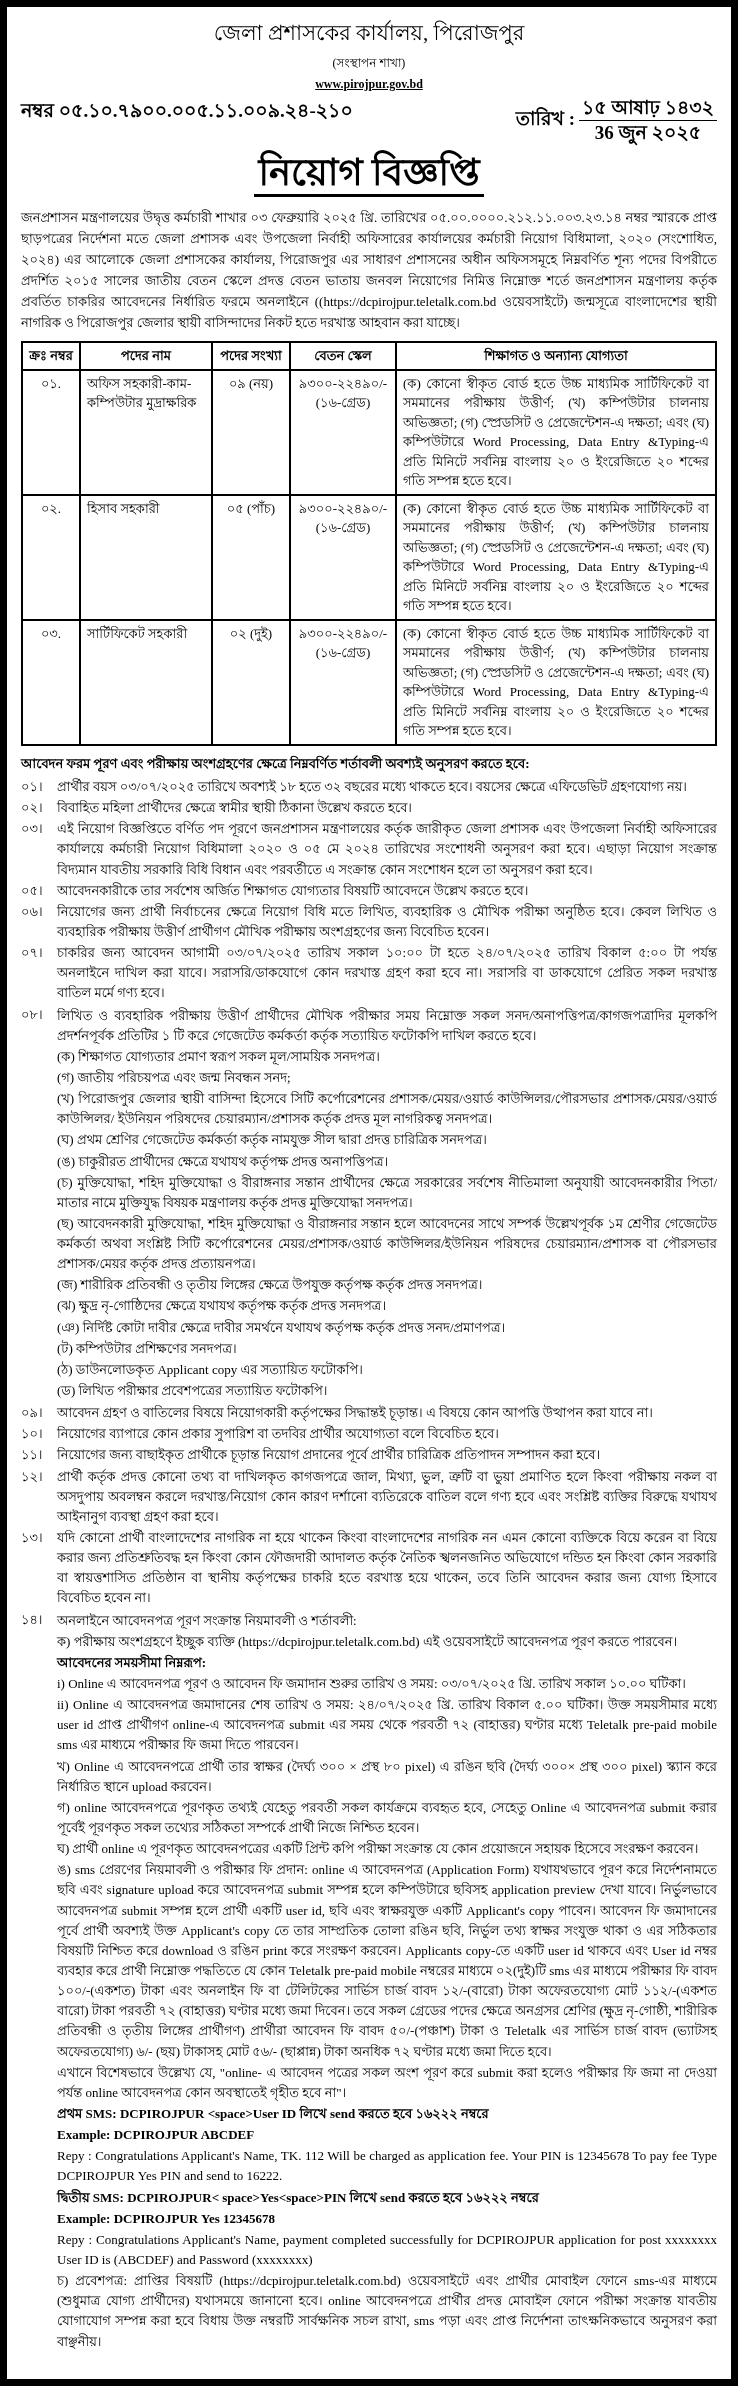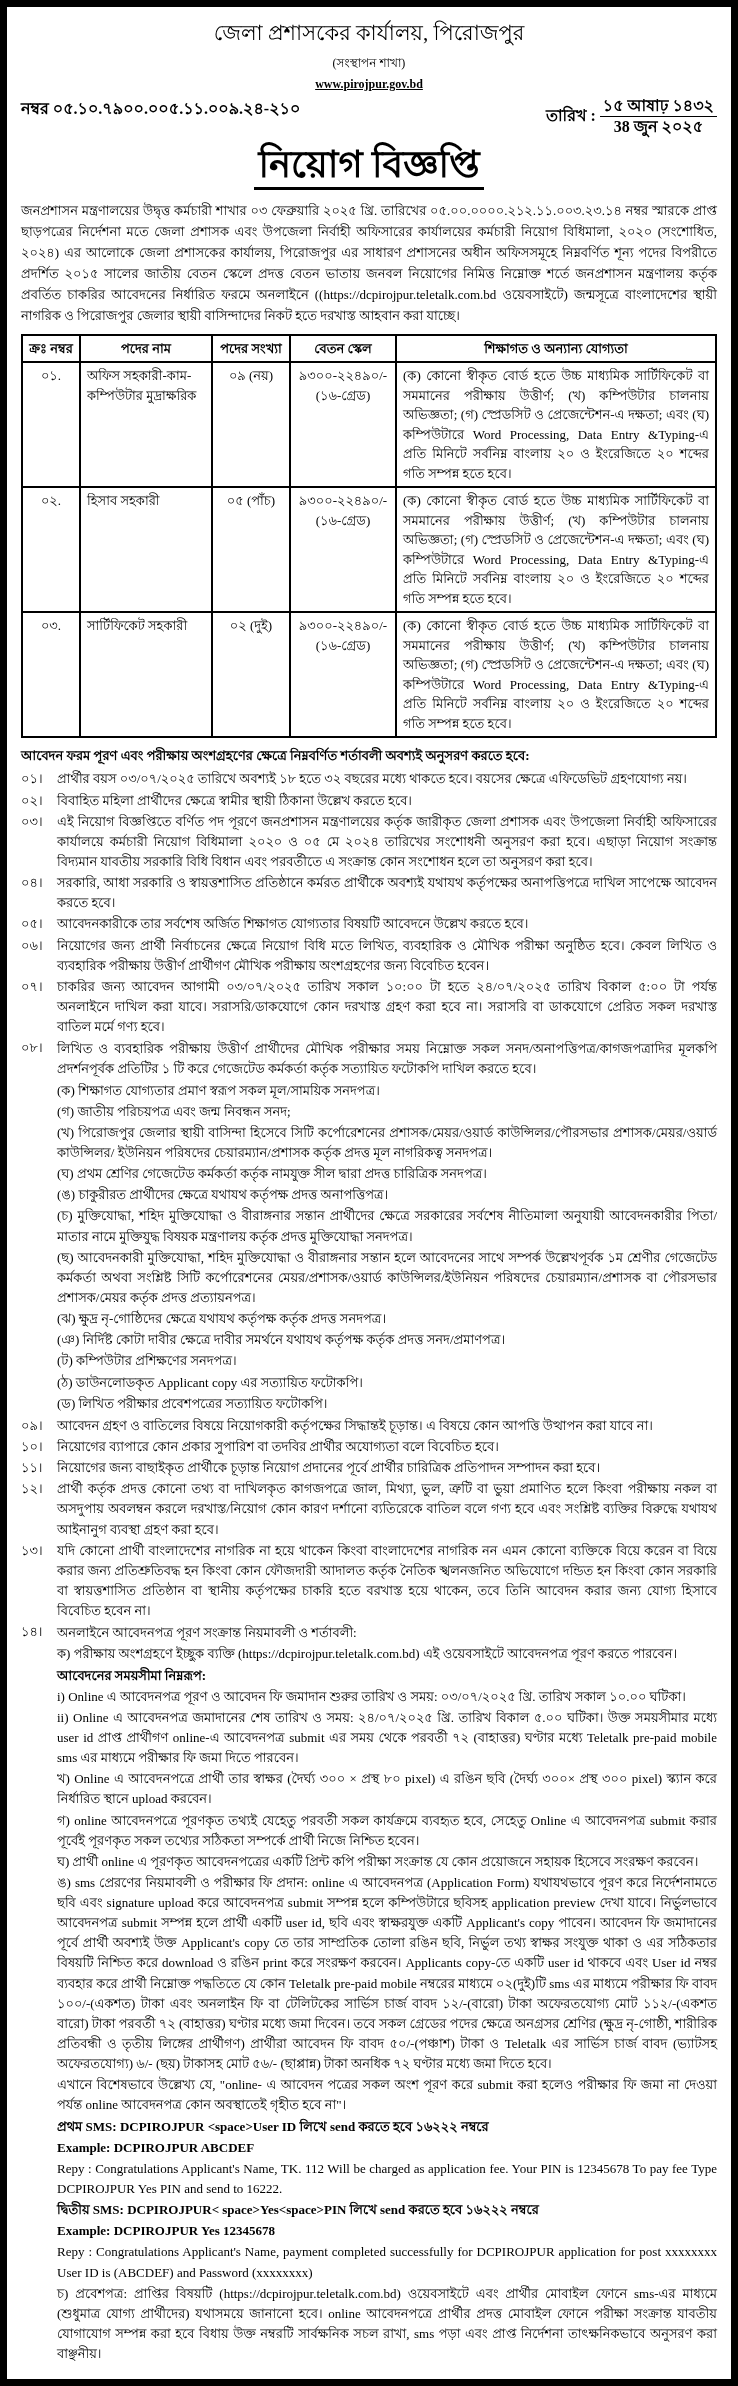--- a/index.html
+++ b/index.html
@@ -6,21 +6,21 @@
   .frame{
     width:738px;min-height:2386px;box-sizing:border-box;margin:0 auto;
     background:#fff;border:7px solid #000;padding:8px 14px 10px 14px;
     font-family:"Liberation Serif","DejaVu Serif",serif;color:#000;
   }
   .center{text-align:center;}
   .h-govt{font-size:29px;font-weight:bold;line-height:1.1;margin-top:4px;}
   .h-office{font-size:21px;font-weight:normal;margin-top:2px;}
   .h-branch{font-size:12px;margin-top:2px;}
   .h-web{font-size:12px;text-decoration:underline;display:inline-block;margin-top:1px;font-weight:bold;}
-  .memo-row{display:flex;justify-content:space-between;align-items:flex-start;font-size:16px;font-weight:bold;margin-top:4px;}
+  .memo-row{display:flex;justify-content:space-between;align-items:flex-start;font-size:19px;font-weight:bold;margin-top:4px;}
   .date-wrap{display:flex;gap:4px;align-items:center;}
   .date-stack{display:inline-block;text-align:center;line-height:1.25;}
   .date-top{display:block;border-bottom:1.5px solid #000;padding:0 3px;}
   .title-wrap{text-align:center;margin:8px 0 10px;}
   .title-text{font-size:37px;font-weight:bold;display:inline-block;border-bottom:3px solid #000;padding:0 4px 1px;line-height:1.1;}
   .intro{font-size:13px;text-align:justify;line-height:1.62;margin:2px 0 8px;}
   table.posts{width:100%;border-collapse:collapse;font-size:13px;}
   table.posts th,table.posts td{border:2px solid #000;padding:3px 6px;vertical-align:top;line-height:1.5;}
   table.posts th{font-weight:bold;text-align:center;}
   td.c{text-align:center;}
@@ -48,21 +48,21 @@
 
   <div class="memo-row">
     <div>
       <span>নম্বর</span>
       <span>০৫.১০.৭৯০০.০০৫.১১.০০৯.২৪-২১০</span>
     </div>
     <div class="date-wrap">
       <span>তারিখ :</span>
       <span class="date-stack">
         <span class="date-top">১৫ আষাঢ় ১৪৩২</span>
-        <span>38 জুন ২০২৫</span>
+        <span>36 জুন ২০২৫</span>
       </span>
     </div>
   </div>
 
   <div class="title-wrap">
     <span class="title-text">নিয়োগ বিজ্ঞপ্তি</span>
   </div>
 
   <p class="intro">জনপ্রশাসন মন্ত্রণালয়ের উদ্বৃত্ত কর্মচারী শাখার ০৩ ফেব্রুয়ারি ২০২৫ খ্রি. তারিখের ০৫.০০.০০০০.২১২.১১.০০৩.২৩.১৪ নম্বর স্মারকে প্রাপ্ত ছাড়পত্রের নির্দেশনা মতে জেলা প্রশাসক এবং উপজেলা নির্বাহী অফিসারের কার্যালয়ের কর্মচারী নিয়োগ বিধিমালা, ২০২০ (সংশোধিত, ২০২৪) এর আলোকে জেলা প্রশাসকের কার্যালয়, পিরোজপুর এর সাধারণ প্রশাসনের অধীন অফিসসমূহে নিম্নবর্ণিত শূন্য পদের বিপরীতে প্রদর্শিত ২০১৫ সালের জাতীয় বেতন স্কেলে প্রদত্ত বেতন ভাতায় জনবল নিয়োগের নিমিত্ত নিম্নোক্ত শর্তে জনপ্রশাসন মন্ত্রণালয় কর্তৃক প্রবর্তিত চাকরির আবেদনের নির্ধারিত ফরমে অনলাইনে ((https://dcpirojpur.teletalk.com.bd ওয়েবসাইটে) জন্মসূত্রে বাংলাদেশের স্থায়ী নাগরিক ও পিরোজপুর জেলার স্থায়ী বাসিন্দাদের নিকট হতে দরখাস্ত আহবান করা যাচ্ছে।</p>
 
@@ -107,24 +107,20 @@
     </div>
   <div class="item">
       <span class="num">০২।</span>
       <div class="body">বিবাহিত মহিলা প্রার্থীদের ক্ষেত্রে স্বামীর স্থায়ী ঠিকানা উল্লেখ করতে হবে।</div>
     </div>
   <div class="item">
       <span class="num">০৩।</span>
       <div class="body">এই নিয়োগ বিজ্ঞপ্তিতে বর্ণিত পদ পূরণে জনপ্রশাসন মন্ত্রণালয়ের কর্তৃক জারীকৃত জেলা প্রশাসক এবং উপজেলা নির্বাহী অফিসারের কার্যালয়ে কর্মচারী নিয়োগ বিধিমালা ২০২০ ও ০৫ মে ২০২৪ তারিখের সংশোধনী অনুসরণ করা হবে। এছাড়া নিয়োগ সংক্রান্ত বিদ্যমান যাবতীয় সরকারি বিধি বিধান এবং পরবর্তীতে এ সংক্রান্ত কোন সংশোধন হলে তা অনুসরণ করা হবে।</div>
     </div>
   <div class="item">
-      <span class="num">০৪।</span>
-      <div class="body">সরকারি, আধা সরকারি ও স্বায়ত্তশাসিত প্রতিষ্ঠানে কর্মরত প্রার্থীকে অবশ্যই যথাযথ কর্তৃপক্ষের অনাপত্তিপত্রে দাখিল সাপেক্ষে আবেদন করতে হবে।</div>
-    </div>
-  <div class="item">
       <span class="num">০৫।</span>
       <div class="body">আবেদনকারীকে তার সর্বশেষ অর্জিত শিক্ষাগত যোগ্যতার বিষয়টি আবেদনে উল্লেখ করতে হবে।</div>
     </div>
   <div class="item">
       <span class="num">০৬।</span>
       <div class="body">নিয়োগের জন্য প্রার্থী নির্বাচনের ক্ষেত্রে নিয়োগ বিধি মতে লিখিত, ব্যবহারিক ও মৌখিক পরীক্ষা অনুষ্ঠিত হবে। কেবল লিখিত ও ব্যবহারিক পরীক্ষায় উত্তীর্ণ প্রার্থীগণ মৌখিক পরীক্ষায় অংশগ্রহণের জন্য বিবেচিত হবেন।</div>
     </div>
   <div class="item">
       <span class="num">০৭।</span>
       <div class="body">চাকরির জন্য আবেদন আগামী ০৩/০৭/২০২৫ তারিখ সকাল ১০:০০ টা হতে ২৪/০৭/২০২৫ তারিখ বিকাল ৫:০০ টা পর্যন্ত অনলাইনে দাখিল করা যাবে। সরাসরি/ডাকযোগে কোন দরখাস্ত গ্রহণ করা হবে না। সরাসরি বা ডাকযোগে প্রেরিত সকল দরখাস্ত বাতিল মর্মে গণ্য হবে।</div>
@@ -134,20 +130,21 @@
     <span class="num">০৮।</span>
     <div class="body">
       <p>লিখিত ও ব্যবহারিক পরীক্ষায় উত্তীর্ণ প্রার্থীদের মৌখিক পরীক্ষার সময় নিম্নোক্ত সকল সনদ/অনাপত্তিপত্র/কাগজপত্রাদির মূলকপি প্রদর্শনপূর্বক প্রতিটির ১ টি করে গেজেটেড কর্মকর্তা কর্তৃক সত্যায়িত ফটোকপি দাখিল করতে হবে।</p>
       <p class="sub">(ক)  শিক্ষাগত যোগ্যতার প্রমাণ স্বরূপ সকল মূল/সাময়িক সনদপত্র।</p>
       <p class="sub">(গ)  জাতীয় পরিচয়পত্র এবং জন্ম নিবন্ধন সনদ;</p>
       <p class="sub">(খ)  পিরোজপুর জেলার স্থায়ী বাসিন্দা হিসেবে সিটি কর্পোরেশনের প্রশাসক/মেয়র/ওয়ার্ড কাউন্সিলর/পৌরসভার প্রশাসক/মেয়র/ওয়ার্ড কাউন্সিলর/ ইউনিয়ন পরিষদের চেয়ারম্যান/প্রশাসক কর্তৃক প্রদত্ত মূল নাগরিকত্ব সনদপত্র।</p>
       <p class="sub">(ঘ)  প্রথম শ্রেণির গেজেটেড কর্মকর্তা কর্তৃক নামযুক্ত সীল দ্বারা প্রদত্ত চারিত্রিক সনদপত্র।</p>
       <p class="sub">(ঙ)  চাকুরীরত প্রার্থীদের ক্ষেত্রে যথাযথ কর্তৃপক্ষ প্রদত্ত অনাপত্তিপত্র।</p>
       <p class="sub">(চ)  মুক্তিযোদ্ধা, শহিদ মুক্তিযোদ্ধা ও বীরাঙ্গনার সন্তান প্রার্থীদের ক্ষেত্রে সরকারের সর্বশেষ নীতিমালা অনুযায়ী আবেদনকারীর পিতা/মাতার নামে মুক্তিযুদ্ধ বিষয়ক মন্ত্রণালয় কর্তৃক প্রদত্ত মুক্তিযোদ্ধা সনদপত্র।</p>
       <p class="sub">(ছ)  আবেদনকারী মুক্তিযোদ্ধা, শহিদ মুক্তিযোদ্ধা ও বীরাঙ্গনার সন্তান হলে আবেদনের সাথে সম্পর্ক উল্লেখপূর্বক ১ম শ্রেণীর গেজেটেড কর্মকর্তা অথবা সংশ্লিষ্ট সিটি কর্পোরেশনের মেয়র/প্রশাসক/ওয়ার্ড কাউন্সিলর/ইউনিয়ন পরিষদের চেয়ারম্যান/প্রশাসক বা পৌরসভার প্রশাসক/মেয়র কর্তৃক প্রদত্ত প্রত্যায়নপত্র।</p>
+      <p class="sub">(জ)  শারীরিক প্রতিবন্ধী ও তৃতীয় লিঙ্গের ক্ষেত্রে উপযুক্ত কর্তৃপক্ষ কর্তৃক প্রদত্ত সনদপত্র।</p>
       <p class="sub">(ঝ)  ক্ষুদ্র নৃ-গোষ্ঠিদের ক্ষেত্রে যথাযথ কর্তৃপক্ষ কর্তৃক প্রদত্ত সনদপত্র।</p>
       <p class="sub">(ঞ)  নির্দিষ্ট কোটা দাবীর ক্ষেত্রে দাবীর সমর্থনে যথাযথ কর্তৃপক্ষ কর্তৃক প্রদত্ত সনদ/প্রমাণপত্র।</p>
       <p class="sub">(ট)  কম্পিউটার প্রশিক্ষণের সনদপত্র।</p>
       <p class="sub">(ঠ)  ডাউনলোডকৃত Applicant copy এর সত্যায়িত ফটোকপি।</p>
       <p class="sub">(ড)  লিখিত পরীক্ষার প্রবেশপত্রের সত্যায়িত ফটোকপি।</p>
     </div>
   </div>
 
   <div class="item">
       <span class="num">০৯।</span>

